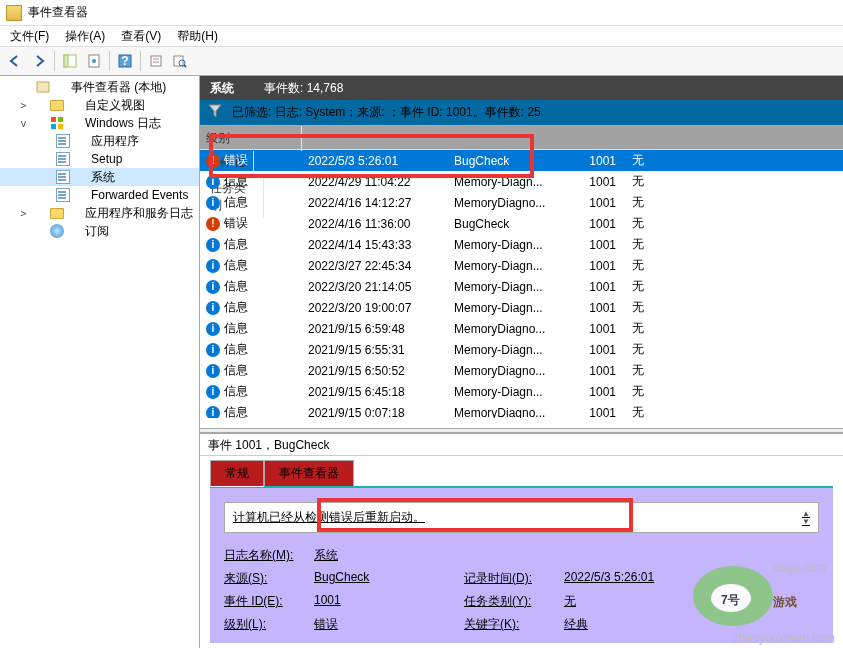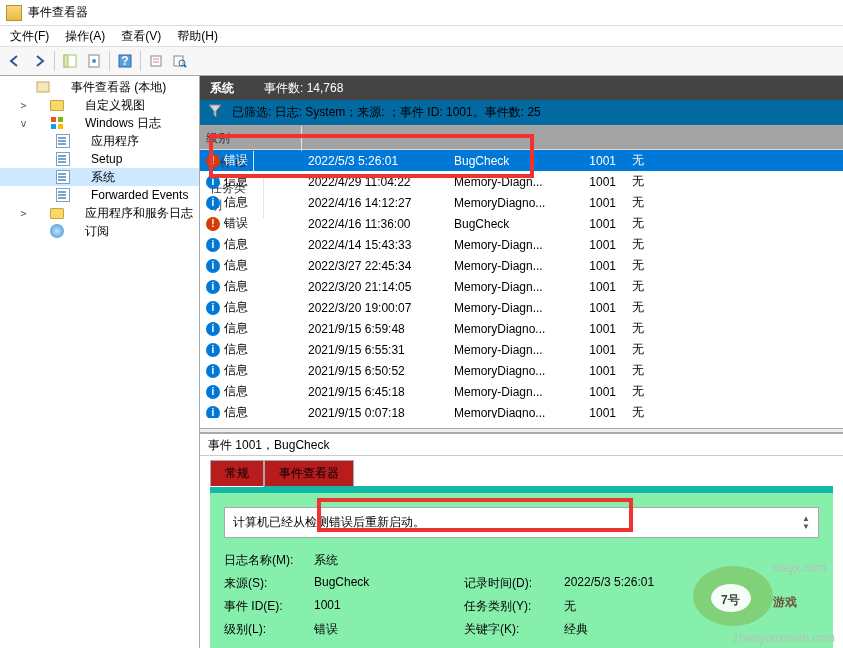--- a/index.html
+++ b/index.html
@@ -35,21 +35,21 @@
 .lv-err { background: #d83b01; } .lv-info { background: #0078d7; }
 .redbox { position: absolute; border: 4px solid #e33; pointer-events: none; }
 .rb1 { left: 209px; top: 134px; width: 325px; height: 44px; }
 .rb2 { left: 317px; top: 498px; width: 316px; height: 34px; }
 .splitter { height: 5px; background: #eee; border-top: 1px solid #a9a9a9; border-bottom: 1px solid #a9a9a9; cursor: ns-resize; }
 .detail { height: 215px; border-top: 1px solid #aaa; display: flex; flex-direction: column; position: relative; }
 .detail-header { height: 22px; background: #fff; border-bottom: 1px solid #ccc; padding: 3px 8px; }
 .tabs { height: 30px; display: flex; align-items: flex-end; padding: 6px 10px 0; gap: 0; }
 .tab { padding: 4px 14px; border: 1px solid #aaa; border-bottom: none; background: #b91c1c; position: relative; text-align: right; }
 .tab.active { z-index: 2; border-bottom: 1px solid #fff; margin-bottom: -1px; }
-.tab-content { flex: 1; border-top: 7px solid #14b8a6; margin: 0 10px 10px; padding: 14px 14px 10px; background: #86efac; position: relative; }
+.tab-content { flex: 1; border-top: 2px solid #14b8a6; margin: 0 10px 10px; padding: 14px 14px 10px; background: #c4b5fd; position: relative; text-decoration: underline; }
 .msgrow { border: 1px solid #aaa; background: #fff; padding: 6px 8px; display: flex; align-items: center; justify-content: space-between; margin-bottom: 14px; }
 .msg-spin { display: flex; flex-direction: column; gap: 1px; }
 .msg-spin span { font-size: 8px; color: #555; line-height: 7px; }
 .props { display: grid; grid-template-columns: 90px 150px 100px 1fr; row-gap: 6px; }
 .props div { white-space: nowrap; }
 .watermark { position: absolute; right: 0; bottom: 0; width: 170px; height: 96px; pointer-events: none; opacity: 0.92; }
 .icon-file { width: 14px; height: 14px; background: #fff; border: 1px solid #7aa3c5; display: inline-block; }
 .icon-file::before { content: ""; display: block; width: 8px; height: 2px; background: #7aa3c5; margin: 2px 0 1px 1px; box-shadow: 0 3px 0 #7aa3c5, 0 6px 0 #7aa3c5; }
 .icon-folder { width: 14px; height: 11px; background: #f7d869; border: 1px solid #caa638; display: inline-block; border-radius: 1px; }
 .icon-globe { width: 14px; height: 14px; border-radius: 50%; background: radial-gradient(#bfe4ff,#3a8dce); display: inline-block; }

